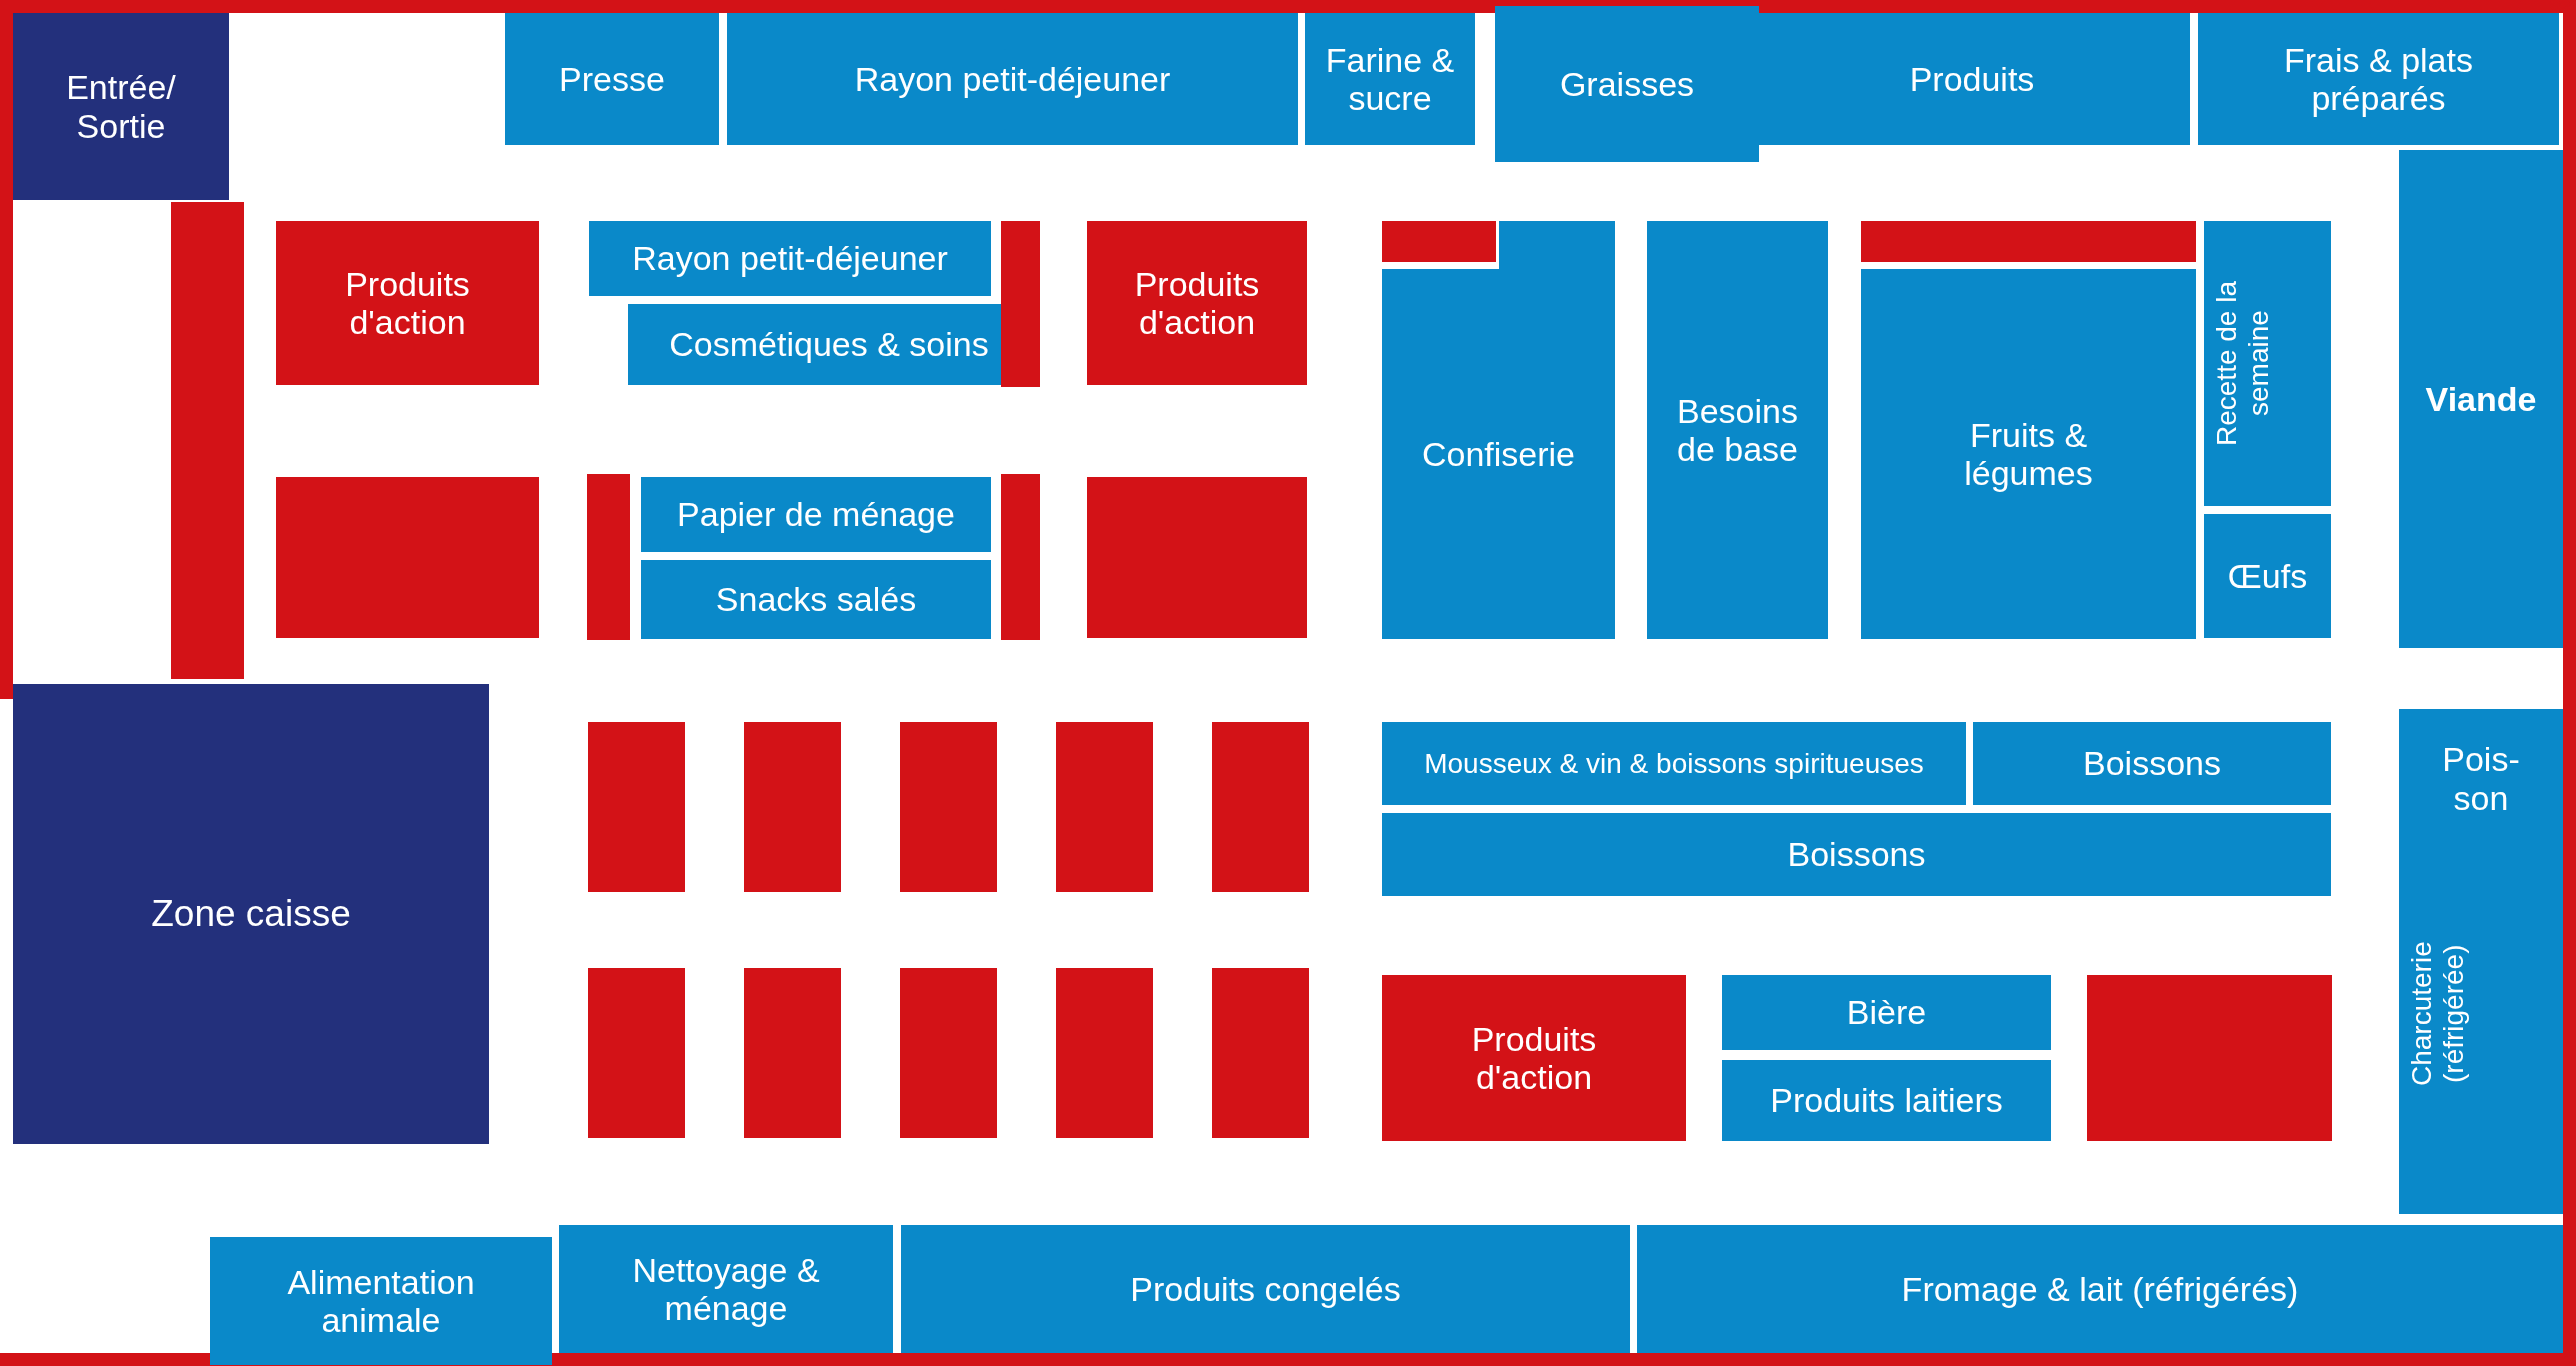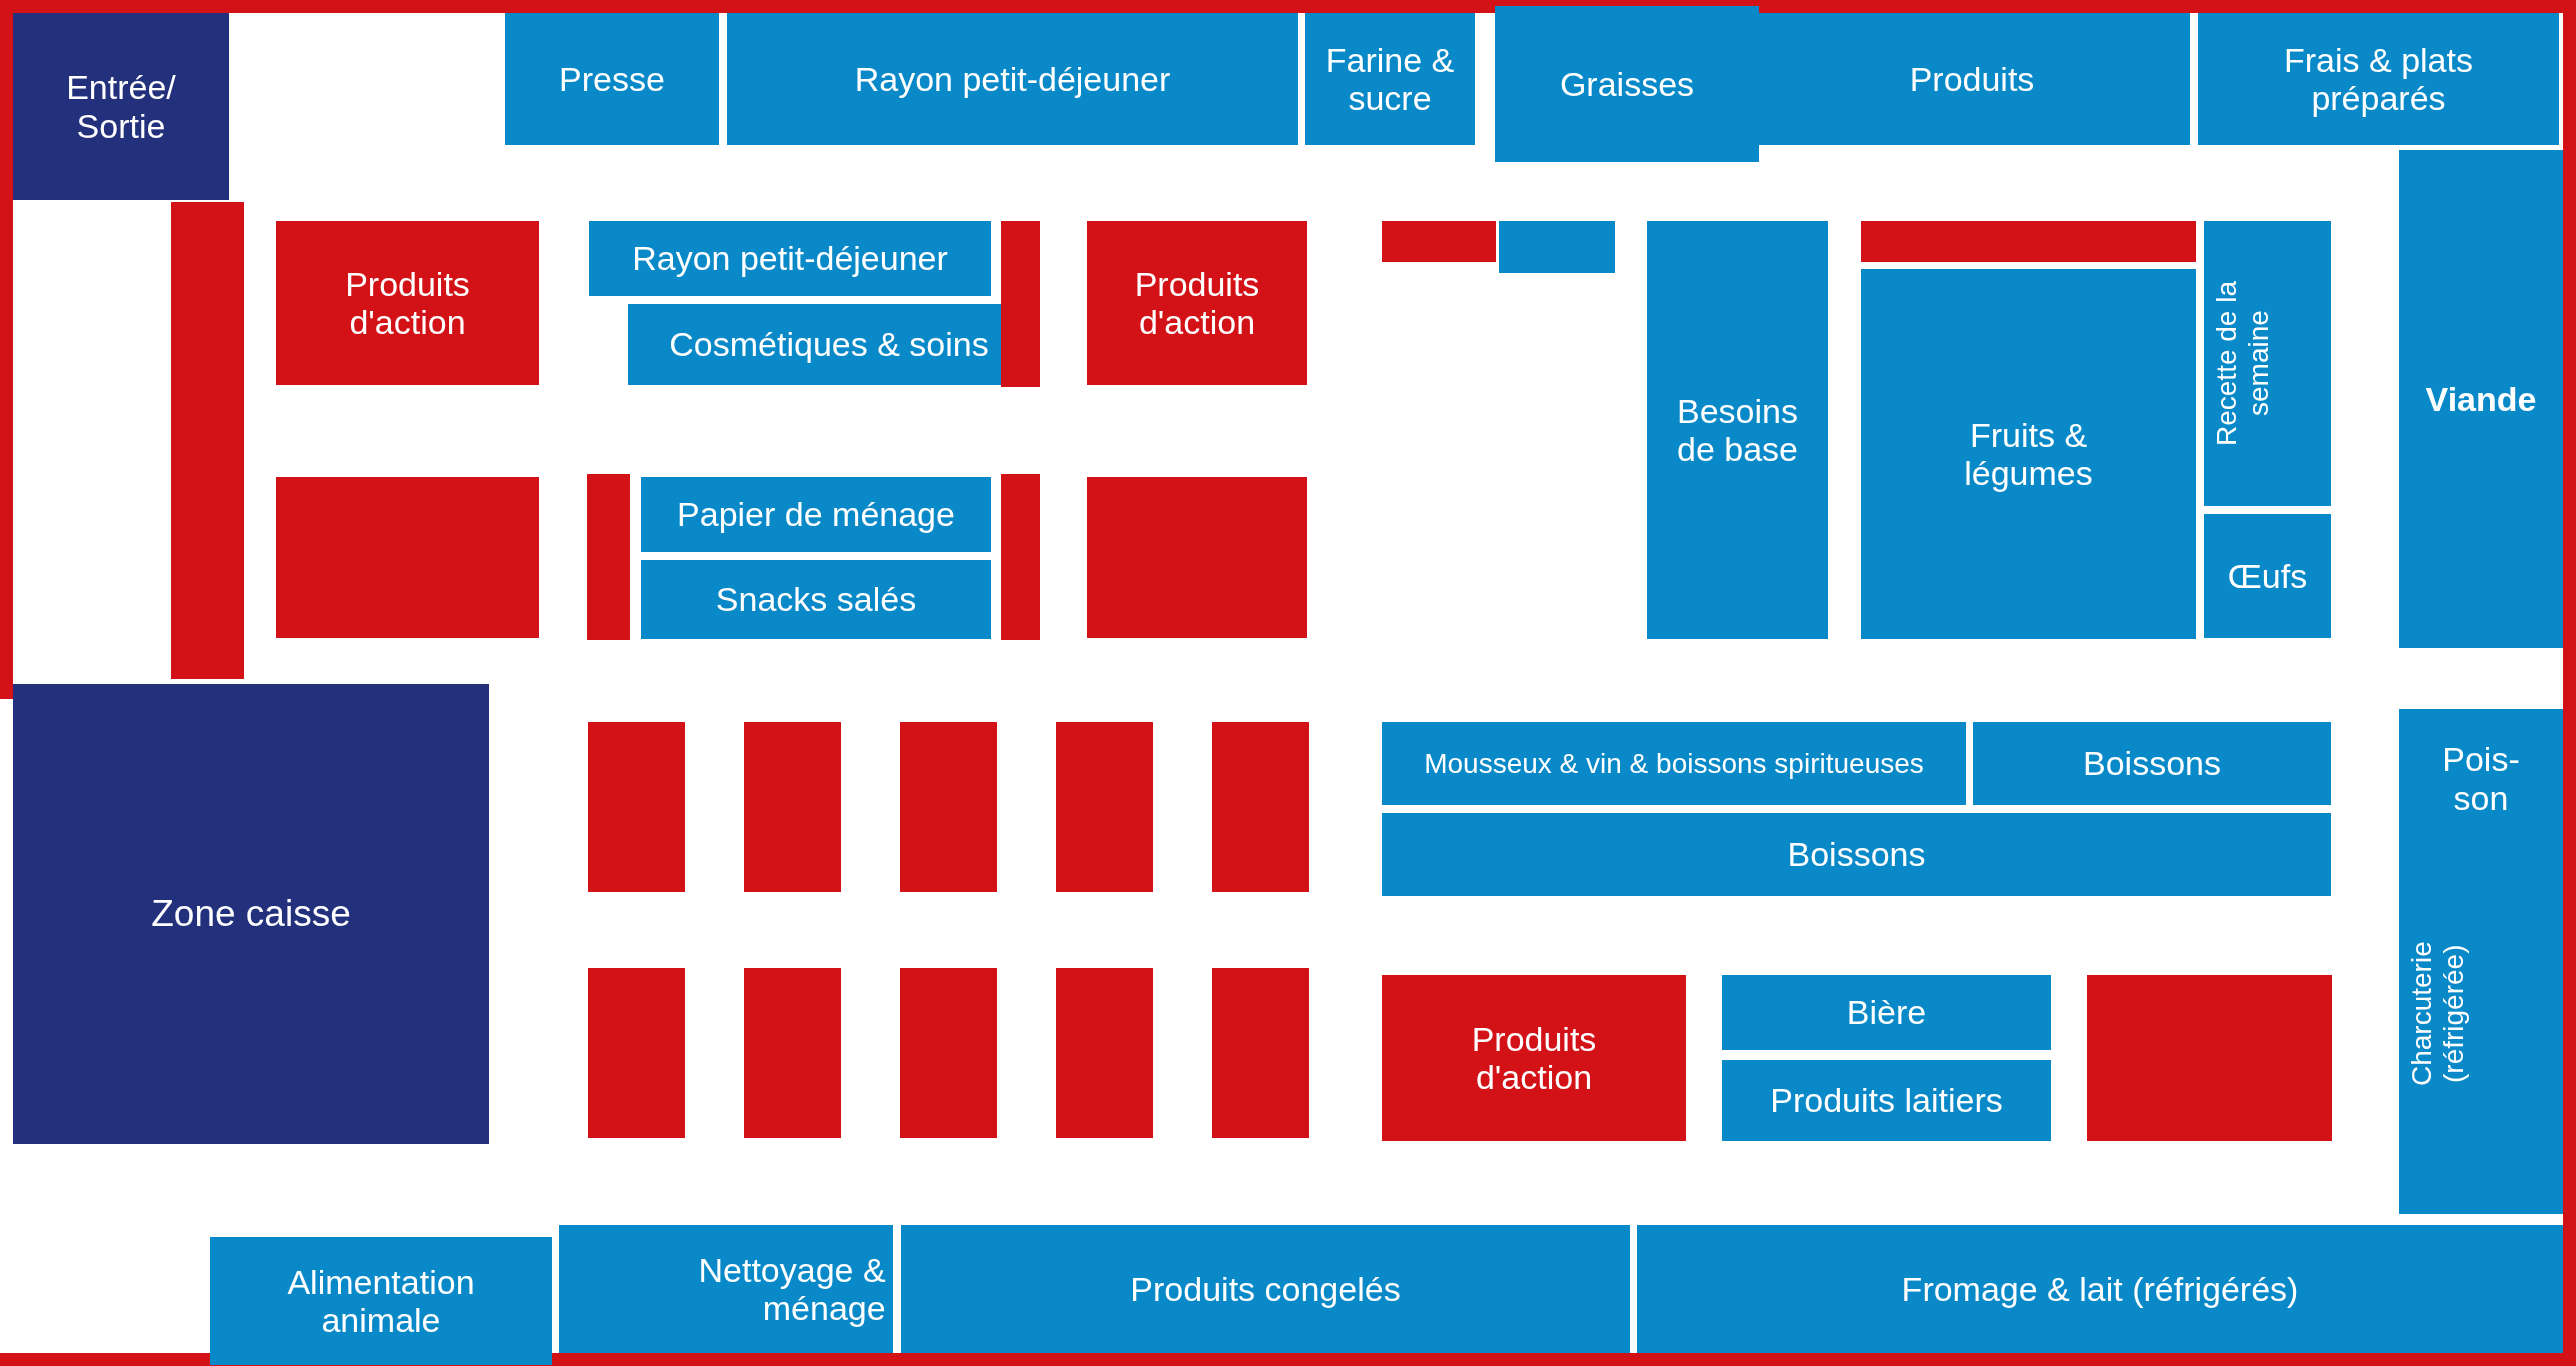--- a/index.html
+++ b/index.html
@@ -107,20 +107,23 @@
   </div>
 
   <div class="zone red" style="left:1001px; top:221px; width:39px; height:166px;"></div>
 
   <div class="zone red fs-lg" style="left:1087px; top:221px; width:220px; height:164px;">
     <span class="lbl">Produits
 d'action</span>
   </div>
 
   <div class="zone red" style="left:1382px; top:221px; width:114px; height:41px;"></div>
+  <div class="zone blue fs-lg" style="left:1382px; top:269px; width:233px; height:370px; align-items:center;">
+    <span class="lbl">Confiserie</span>
+  </div>
   <div class="zone blue" style="left:1499px; top:221px; width:116px; height:52px;"></div>
 
   <div class="zone blue fs-lg" style="left:1647px; top:221px; width:181px; height:418px;">
     <span class="lbl">Besoins
 de base</span>
   </div>
 
   <div class="zone red" style="left:1861px; top:221px; width:335px; height:41px;"></div>
   <div class="zone blue fs-lg" style="left:1861px; top:269px; width:335px; height:370px;">
     <span class="lbl">Fruits &amp;
@@ -207,21 +210,21 @@
     <span class="lbl">Produits laitiers</span>
   </div>
 
   <div class="zone red" style="left:2087px; top:975px; width:245px; height:166px;"></div>
 
   <div class="zone blue fs-lg" style="left:210px; top:1225px; width:342px; height:128px;margin-top:12px;">
     <span class="lbl">Alimentation
 animale</span>
   </div>
 
-  <div class="zone blue fs-lg" style="left:559px; top:1225px; width:334px; height:128px;text-align:right;">
+  <div class="zone blue fs-lg" style="left:559px; top:1225px; width:334px; height:128px;">
     <span class="lbl">Nettoyage &amp;
 ménage</span>
   </div>
 
   <div class="zone blue fs-lg" style="left:901px; top:1225px; width:729px; height:128px;">
     <span class="lbl">Produits congelés</span>
   </div>
 
   <div class="zone blue fs-lg" style="left:1637px; top:1225px; width:926px; height:128px;">
     <span class="lbl">Fromage &amp; lait (réfrigérés)</span>

